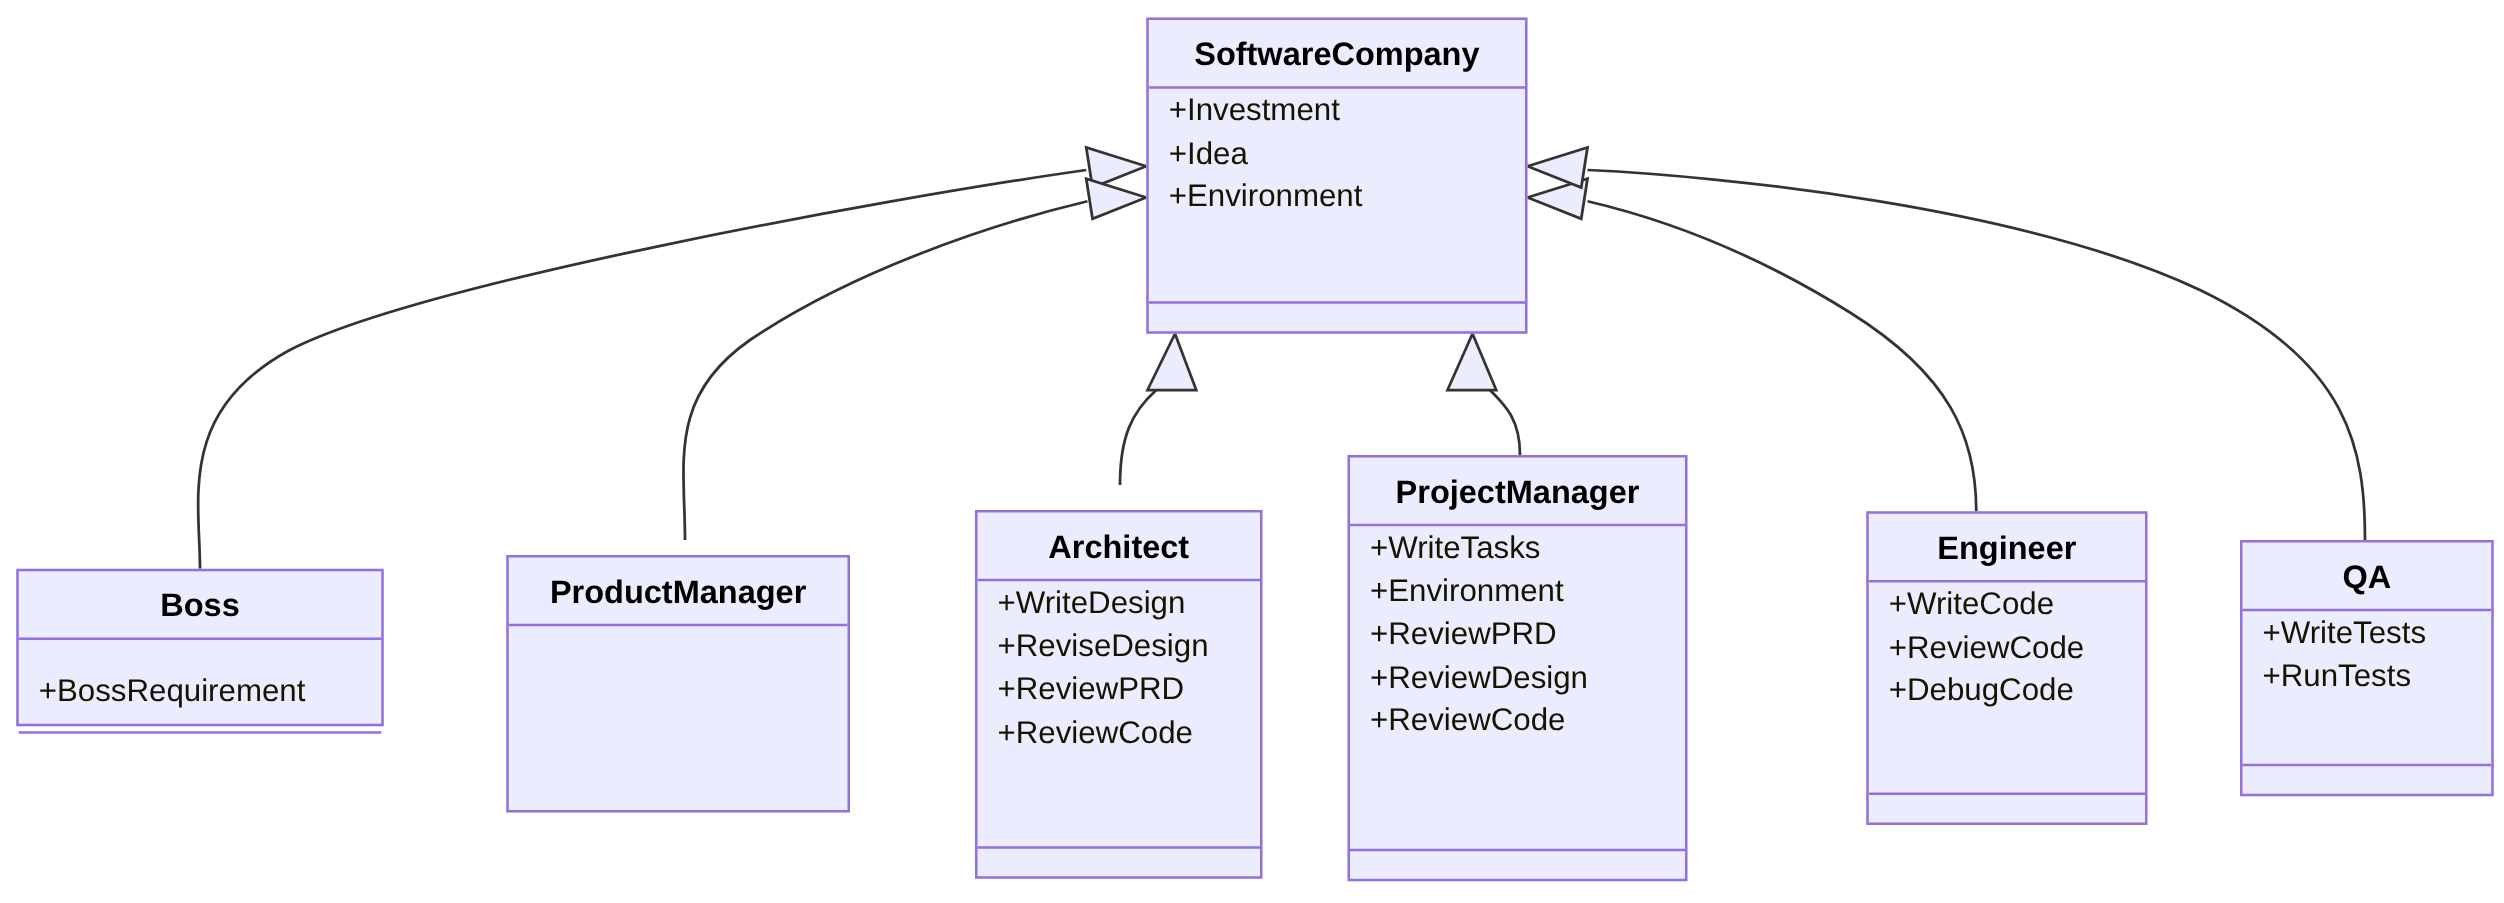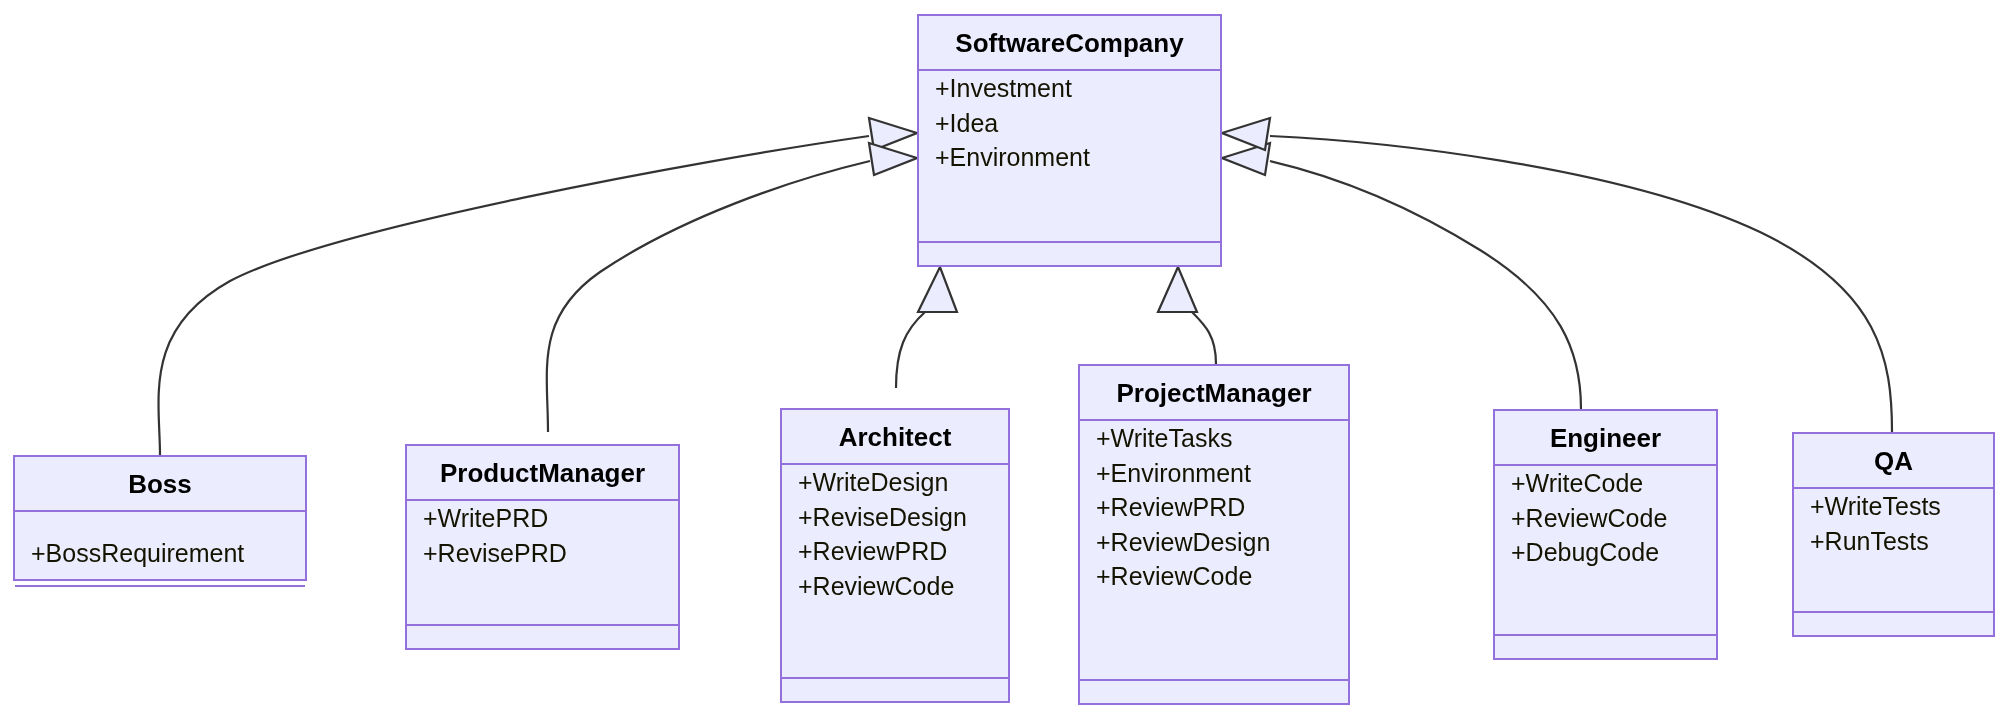--- a/index.html
+++ b/index.html
@@ -121,24 +121,20 @@
   <div class="uml-class" style="left:13px; top:455px; width:294px; height:126px;gap:24px;">
     <div class="class-title">Boss</div>
     <div class="class-members">
       <div class="member-line">+BossRequirement</div>
     </div>
     <div class="class-methods"></div>
   </div>
 
   <div class="uml-class" style="left:405px; top:432px; width:275px; height:206px;margin-top:12px;">
     <div class="class-title">ProductManager</div>
-    <div class="class-members">
-      <div class="member-line">+WritePRD</div>
-      <div class="member-line">+RevisePRD</div>
-    </div>
     <div class="class-methods"></div>
   </div>
 
   <div class="uml-class" style="left:780px; top:408px; width:230px; height:295px;justify-content:space-between;">
     <div class="class-title">Architect</div>
     <div class="class-members">
       <div class="member-line">+WriteDesign</div>
       <div class="member-line">+ReviseDesign</div>
       <div class="member-line">+ReviewPRD</div>
       <div class="member-line">+ReviewCode</div>

